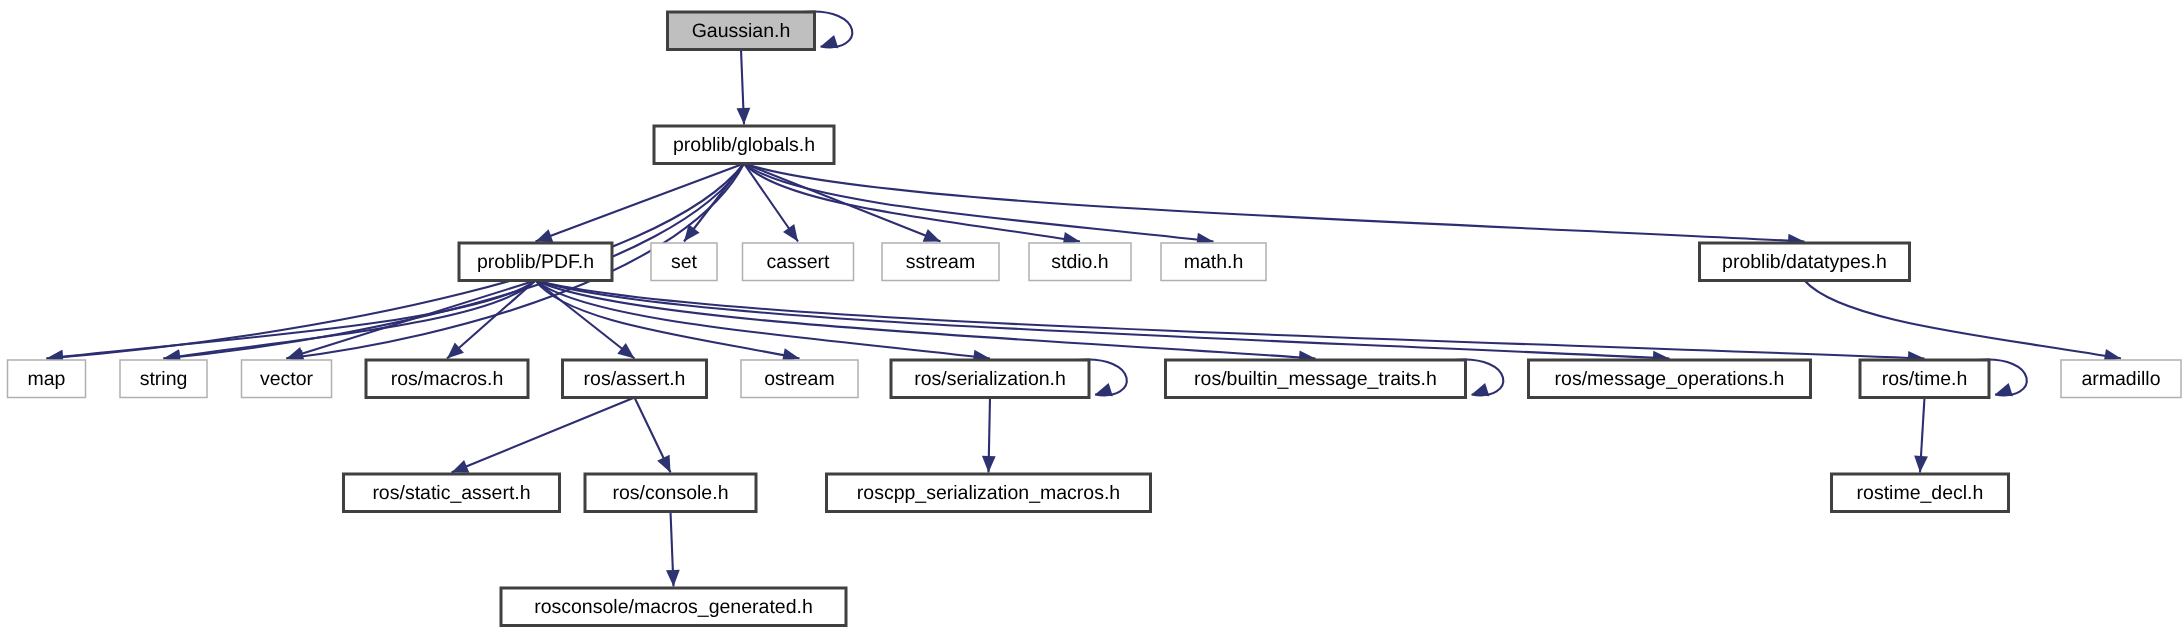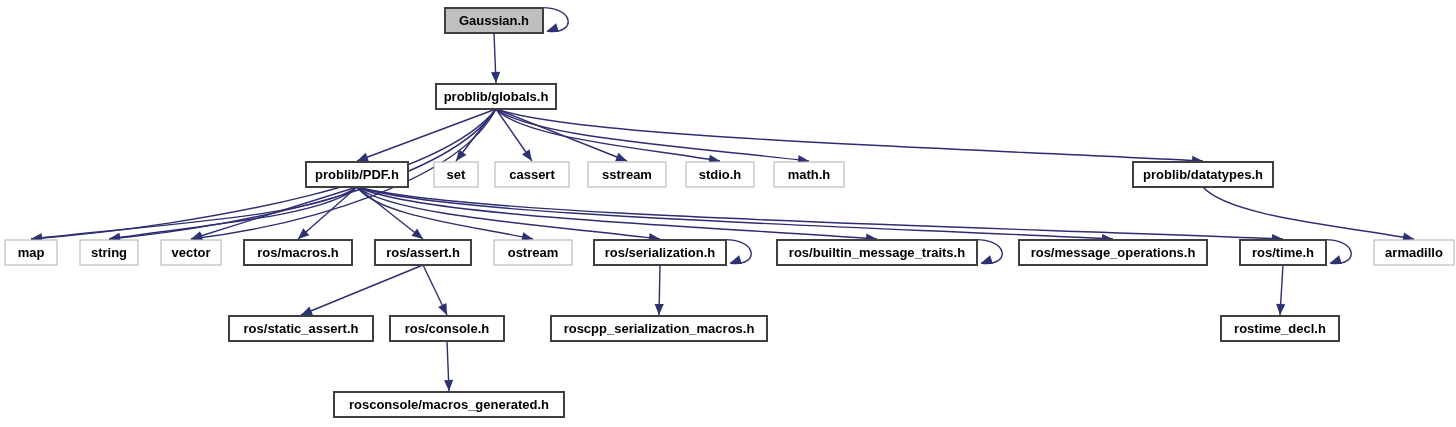--- a/index.html
+++ b/index.html
@@ -1,17 +1,17 @@
 <!DOCTYPE html>
 <html><head>
 <meta charset="utf-8">
 <style>
   html,body{margin:0;padding:0;background:#ffffff;}
   body{width:1456px;height:427px;overflow:hidden;font-family:"Liberation Sans",sans-serif;}
-  #graph{position:relative;width:1166px;height:427px;background:#fff;font-weight:bold;}
+  #graph{position:relative;width:1166px;height:427px;background:#fff;}
   svg{position:absolute;left:0;top:0;width:1456px;height:427px;}
   .node-label{font-family:"Liberation Sans",sans-serif;font-size:13px;fill:#000;text-anchor:middle;dominant-baseline:middle;}
   .nbox{fill:#ffffff;}
   .nbox.gray{stroke:#b0b0b0;stroke-width:1;}
   .nbox.bold{stroke:#404040;stroke-width:2;}
   .nbox.root{fill:#bfbfbf;stroke:#404040;stroke-width:2;}
   .edge{fill:none;stroke:#2d2d72;stroke-width:1.4;}
   .arrow{fill:#2d3370;stroke:none;}
 </style>
 </head>

